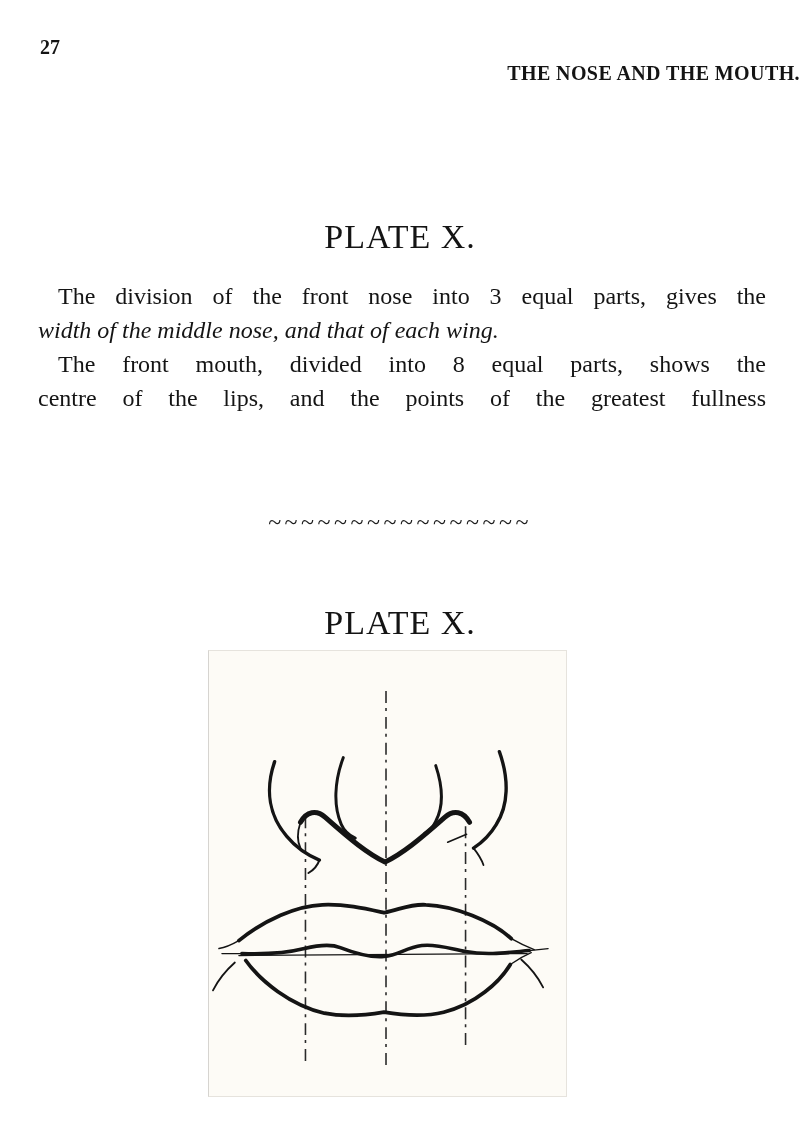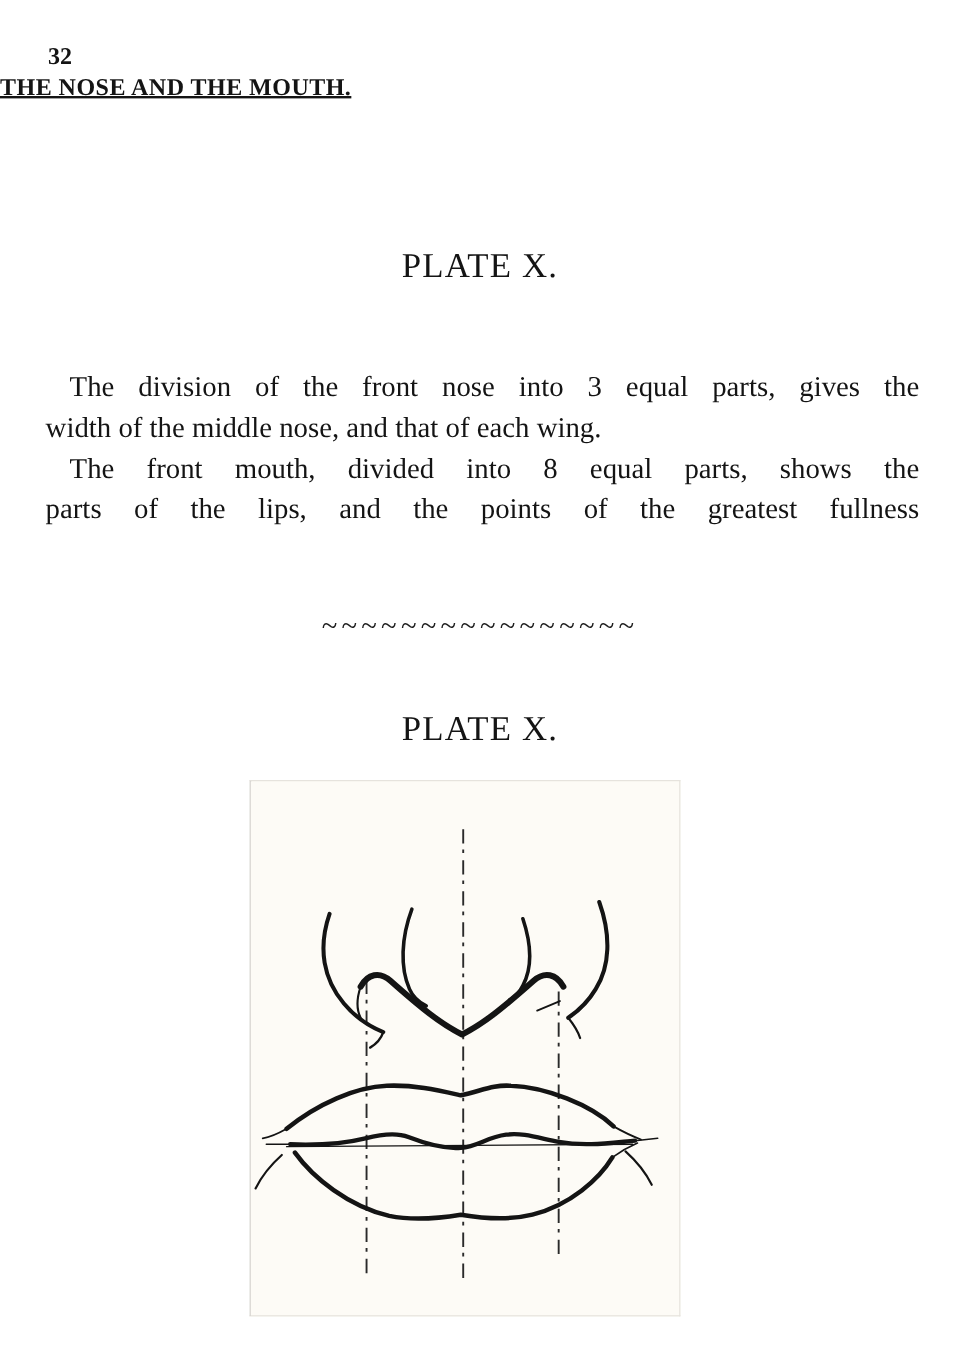--- a/index.html
+++ b/index.html
@@ -10,74 +10,73 @@
     color:#141414;
     position:relative;
     overflow:hidden;
   }
   .page-number {
     position:absolute; left:40px; top:36px;
     font-weight:bold; font-size:20px;
   }
   .running-header {
     position:absolute; top:62px; left:0; width:100%;
-    text-align:left; font-weight:bold; font-size:20px;
+    text-align:right; font-weight:bold; font-size:20px;
     letter-spacing:0.4px;
-    text-decoration:underline;
   }
   .plate-heading {
     position:absolute; left:0; width:100%;
-    text-align:center; font-size:29px; letter-spacing:1px;
+    text-align:center; font-size:34px; letter-spacing:1px;margin-top:12px;
   }
   .plate-heading.top { top:206px; }
   .plate-heading.bottom { top:592px; }
   .text-block {
     position:absolute; left:38px; top:279px; width:728px;
-    font-size:24px; line-height:34px;margin-top:27px;
+    font-size:24px; line-height:34px;
   }
   .text-line {
     text-align:justify;
     text-align-last:justify;
   }
   .text-line.indent { text-indent:20px; }
-  .text-line.last { text-align-last:left; }
+  .text-line.last { text-align-last:left;font-style:italic; }
   .tilde-divider {
     position:absolute; top:509px; left:0; width:100%;
     text-align:center; font-size:24px; letter-spacing:3.5px;
     color:#1c1c1c;
   }
   .plate-figure {
     position:absolute; left:208px; top:650px;
     width:359px; height:447px;
     background:#fdfbf6;
     border:1px solid #e6e3dd;
     border-left-color:#d6d4d0;
     box-sizing:border-box;
   }
   .plate-figure svg { display:block; width:100%; height:100%; }
   .stroke { fill:none; stroke:#141414; stroke-linecap:round; stroke-linejoin:round; }
   .guide { fill:none; stroke:#2a2a2a; stroke-width:1.6; stroke-dasharray:12 5 3 6; }
 </style>
 </head>
 <body>
 
-<div class="page-number">32</div>
+<div class="page-number">27</div>
 
 <div class="running-header">THE NOSE AND THE MOUTH.</div>
 
 <div class="plate-heading top">PLATE X.</div>
 
 <div class="text-block">
   <div>
     <div class="text-line indent">The division of the front nose into 3 equal parts, gives the</div>
     <div class="text-line last">width of the middle nose, and that of each wing.</div>
   </div>
   <div>
     <div class="text-line indent">The front mouth, divided into 8 equal parts, shows the</div>
-    <div class="text-line">parts of the lips, and the points of the greatest fullness</div>
+    <div class="text-line">centre of the lips, and the points of the greatest fullness</div>
   </div>
 </div>
 
 <div class="tilde-divider">~~~~~~~~~~~~~~~~</div>
 
 <div class="plate-heading bottom">PLATE X.</div>
 
 <div class="plate-figure">
   <svg viewBox="0 0 359 447" aria-label="nose and mouth construction drawing">
 

